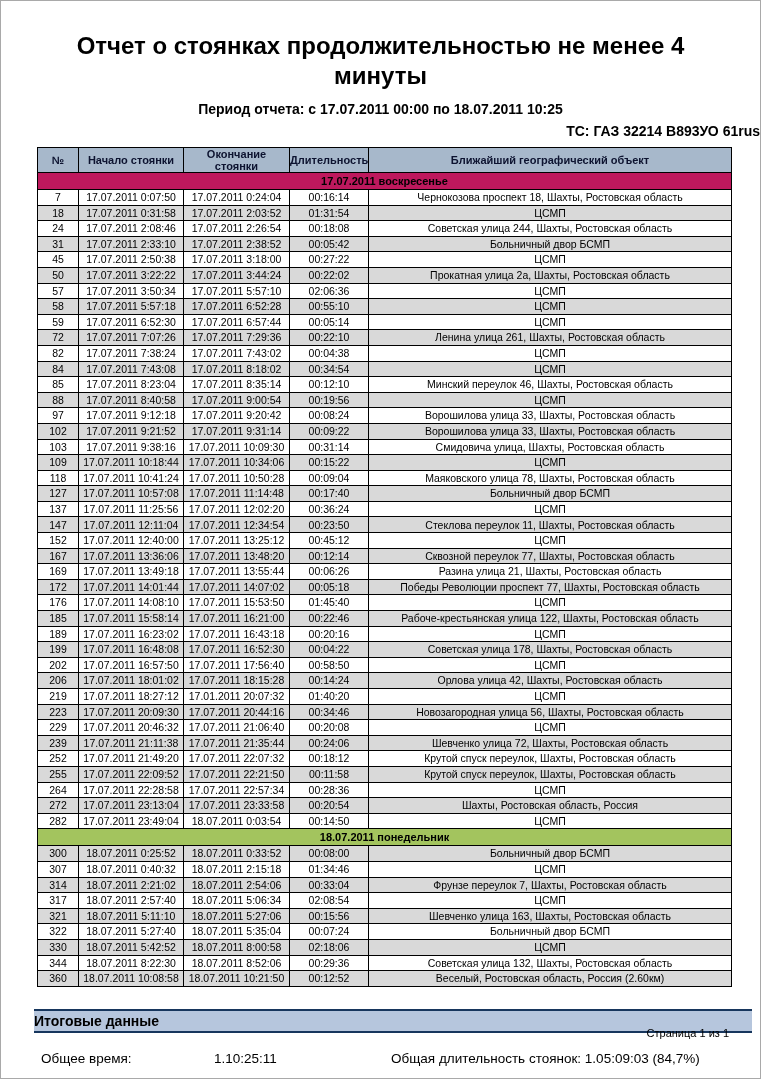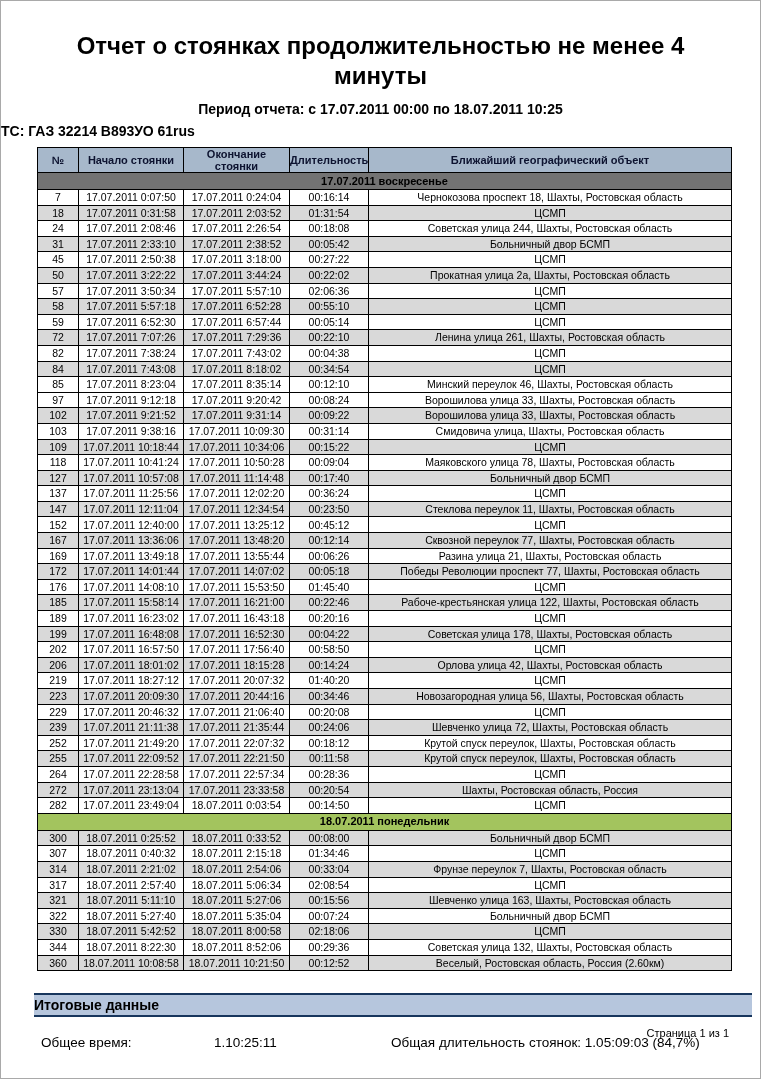--- a/index.html
+++ b/index.html
@@ -9,21 +9,21 @@
     overflow:hidden;
   }
   .page{
     position:absolute;inset:0;border:1px solid #a9a9a9;box-sizing:border-box;
   }
   .title{
     margin:30px auto 8px;max-width:660px;text-align:center;
     font-size:24px;font-weight:bold;line-height:1.25;
   }
   .period{margin-top:10px;text-align:center;font-size:14px;font-weight:bold;}
-  .vehicle{margin-top:6px;text-align:left;font-size:14px;font-weight:bold;}
+  .vehicle{margin-top:6px;text-align:right;font-size:14px;font-weight:bold;}
   table.stops{
     margin:8px 0 0 36px;width:694px;border-collapse:collapse;table-layout:fixed;
   }
   table.stops th{
     background:var(--header-bg,#a7b8cb);border:1px solid #000;
     font-size:11px;font-weight:bold;height:22px;padding:0;color:#0d1330;
   }
   table.stops td{border:1px solid #000;padding:0;text-align:center;}
   tr.section-row td{height:16px;font-size:11px;font-weight:bold;line-height:1;}
   tr.data-row td{height:14.6px;font-size:10.5px;line-height:1;white-space:nowrap;overflow:hidden;}
@@ -63,21 +63,21 @@
       <tr>
         <th>№</th>
         <th>Начало стоянки</th>
         <th>Окончание стоянки</th>
         <th>Длительность</th>
         <th>Ближайший географический объект</th>
       </tr>
     </thead>
     <tbody id="table-body">
         <tr class="section-row">
-          <td colspan="5" style="background: #737373;">17.07.2011 воскресенье</td>
+          <td colspan="5" style="background: #be185d;">17.07.2011 воскресенье</td>
         </tr>
         <tr class="data-row even">
           <td>7</td>
           <td>17.07.2011 0:07:50</td>
           <td>17.07.2011 0:24:04</td>
           <td>00:16:14</td>
           <td>Чернокозова проспект 18, Шахты, Ростовская область</td>
         </tr>
         <tr class="data-row odd">
           <td>18</td>
@@ -156,20 +156,27 @@
           <td>00:34:54</td>
           <td>ЦСМП</td>
         </tr>
         <tr class="data-row even">
           <td>85</td>
           <td>17.07.2011 8:23:04</td>
           <td>17.07.2011 8:35:14</td>
           <td>00:12:10</td>
           <td>Минский переулок 46, Шахты, Ростовская область</td>
         </tr>
+        <tr class="data-row odd">
+          <td>88</td>
+          <td>17.07.2011 8:40:58</td>
+          <td>17.07.2011 9:00:54</td>
+          <td>00:19:56</td>
+          <td>ЦСМП</td>
+        </tr>
         <tr class="data-row even">
           <td>97</td>
           <td>17.07.2011 9:12:18</td>
           <td>17.07.2011 9:20:42</td>
           <td>00:08:24</td>
           <td>Ворошилова улица 33, Шахты, Ростовская область</td>
         </tr>
         <tr class="data-row odd">
           <td>102</td>
           <td>17.07.2011 9:21:52</td>
@@ -285,21 +292,21 @@
         <tr class="data-row odd">
           <td>206</td>
           <td>17.07.2011 18:01:02</td>
           <td>17.07.2011 18:15:28</td>
           <td>00:14:24</td>
           <td>Орлова улица 42, Шахты, Ростовская область</td>
         </tr>
         <tr class="data-row even">
           <td>219</td>
           <td>17.07.2011 18:27:12</td>
-          <td>17.07.2011 20:07:32</td>
+          <td>17.01.2011 20:07:32</td>
           <td>01:40:20</td>
           <td>ЦСМП</td>
         </tr>
         <tr class="data-row odd">
           <td>223</td>
           <td>17.07.2011 20:09:30</td>
           <td>17.07.2011 20:44:16</td>
           <td>00:34:46</td>
           <td>Новозагородная улица 56, Шахты, Ростовская область</td>
         </tr>

